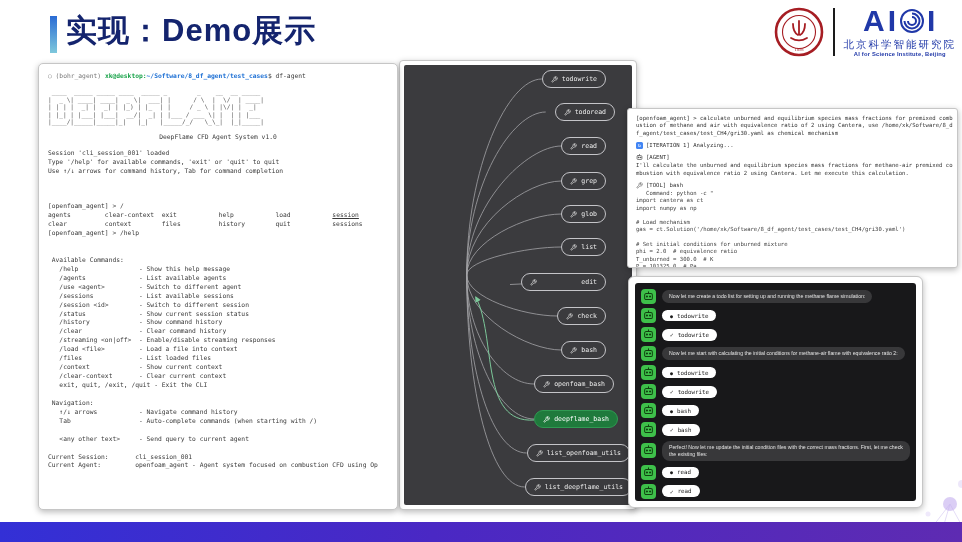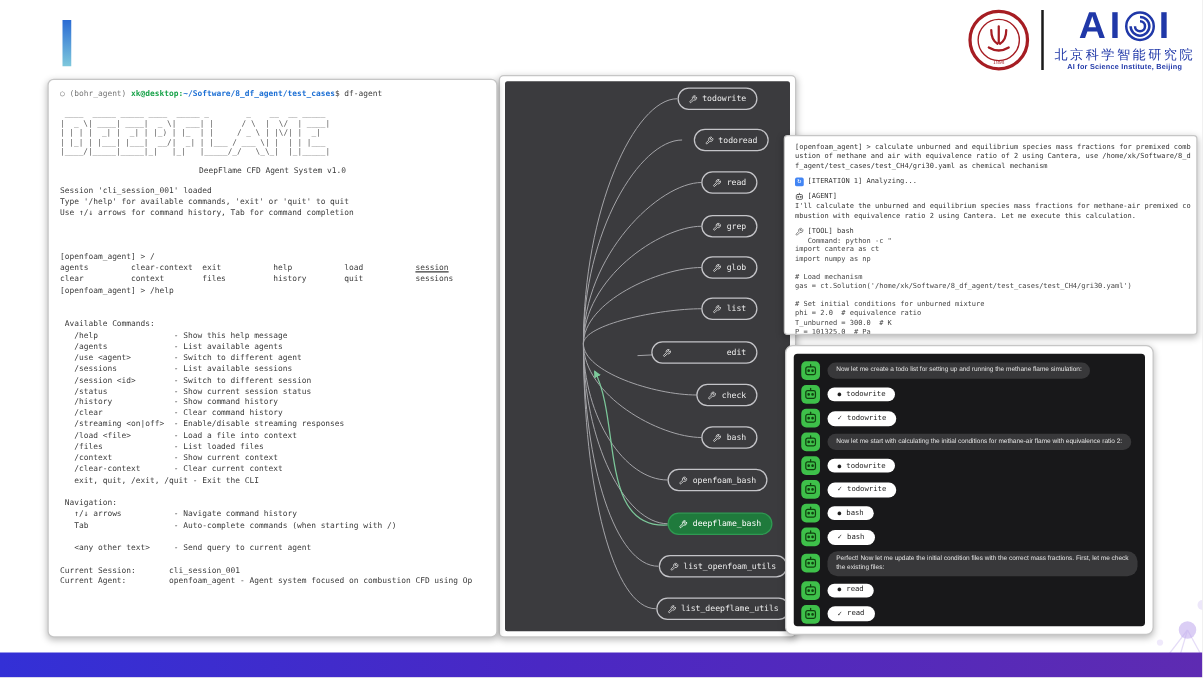--- a/index.html
+++ b/index.html
@@ -96,20 +96,21 @@
         <line x1="76" y1="198" x2="40" y2="170"></line>
     </g>
     <circle cx="118" cy="148" r="7" fill="#c3aeee" opacity="0.6"></circle>
     <circle cx="108" cy="182" r="5" fill="#cdbbf1" opacity="0.5"></circle>
     <circle cx="130" cy="128" r="4" fill="#d8c9f4" opacity="0.45"></circle>
     <circle cx="96" cy="158" r="2.5" fill="#d8c9f4" opacity="0.4"></circle>
     <circle cx="90" cy="205" r="16" fill="#cdbbf1" opacity="0.3"></circle>
   </svg>
 
   <div class="accent-bar"></div>
+  <div class="page-title">实现：Demo展示</div>
 
   <div class="logos">
     <svg width="50" height="50" viewBox="0 0 50 50">
       <circle cx="25" cy="25" r="23" fill="none" stroke="#a61d23" stroke-width="2.6"></circle>
       <circle cx="25" cy="25" r="16.5" fill="none" stroke="#a61d23" stroke-width="1.1"></circle>
       <path d="M25 14 v13 M19 17 c0 6 1.5 9 5 11 M31 17 c0 6 -1.5 9 -5 11 M17 31 c5 3 11 3 16 0" fill="none" stroke="#a61d23" stroke-width="1.8" stroke-linecap="round"></path>
       <text x="25" y="44" text-anchor="middle" font-size="4.6" fill="#a61d23" font-family="Liberation Serif, serif">1898</text>
     </svg>
     <div class="divider"></div>
     <div class="aisi">

